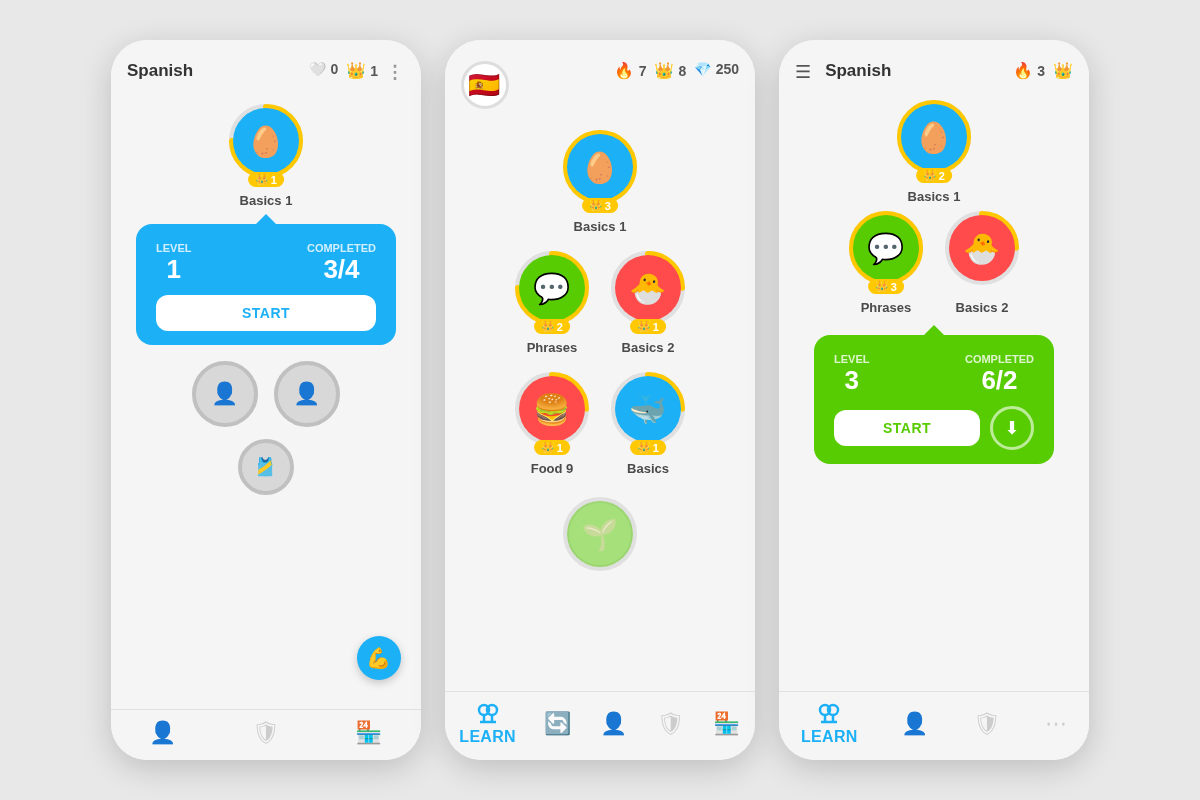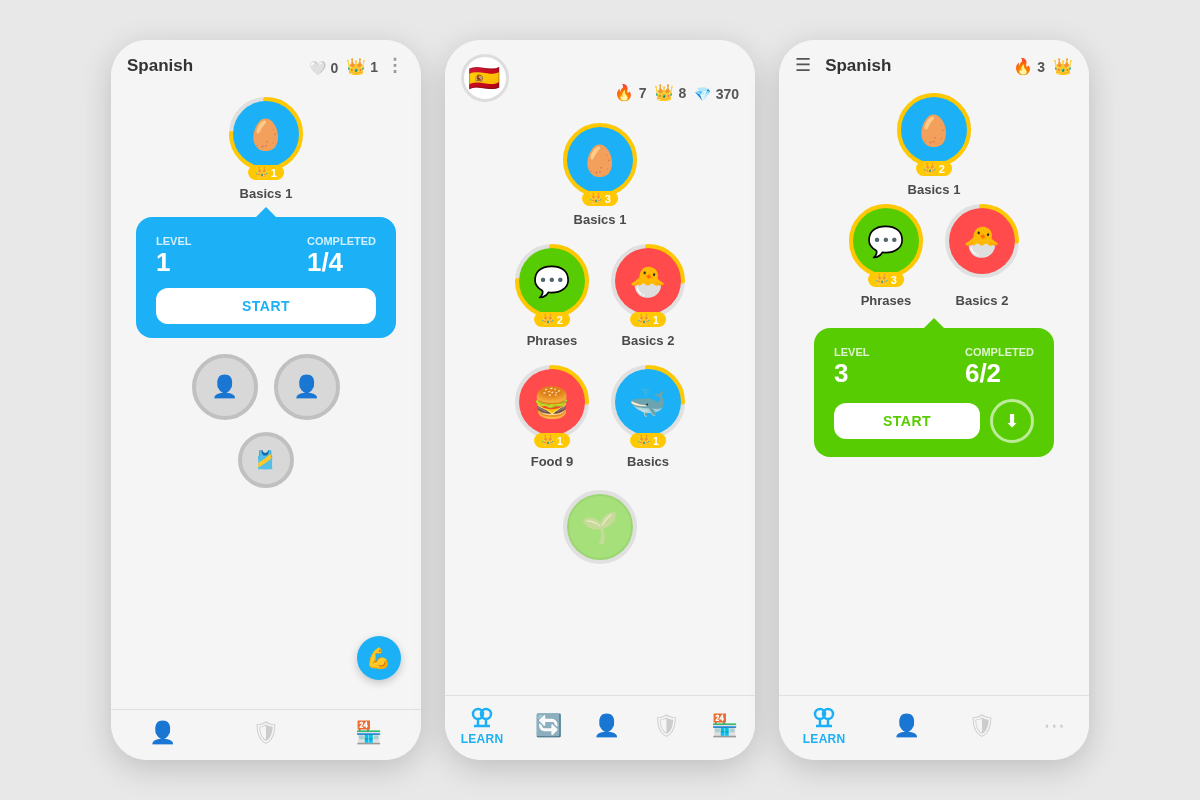--- a/index.html
+++ b/index.html
@@ -23,22 +23,22 @@
       overflow: hidden;
       box-shadow: 0 8px 32px rgba(0,0,0,0.18);
       display: flex;
       flex-direction: column;
       position: relative;
     }
 
     
     .top-bar {
       display: flex;
-      align-items: flex-end;
-      padding: 14px 16px 10px;
+      align-items: flex-start;
+      padding: 21px 16px 10px;
       background: #f5f5f5;
       gap: 8px;
     }
     .top-bar-title {
       font-size: 17px;
       font-weight: 700;
       color: #333;
       flex: 1;
     }
     .top-bar-stat {
@@ -145,20 +145,21 @@
     }
 
     .popup-row {
       display: flex;
       justify-content: space-between;
       margin-bottom: 10px;
     }
     .popup-stat {
       display: flex;
       flex-direction: column;
+      align-items: center;
     }
     .popup-stat-label {
       font-size: 11px;
       font-weight: 600;
       color: rgba(255,255,255,0.8);
       text-transform: uppercase;
     }
     .popup-stat-value {
       font-size: 26px;
       font-weight: 800;
@@ -212,21 +213,21 @@
       flex-direction: column;
       align-items: center;
       gap: 2px;
       cursor: pointer;
     }
     .nav-icon {
       font-size: 22px;
       color: #ccc;
     }
     .nav-label {
-      font-size: 12px;
+      font-size: 16px;
       font-weight: 700;
       color: #ccc;
       text-transform: uppercase;
       letter-spacing: 0.3px;
     }
     .nav-label.active {
       color: #1cb0f6;
     }
 
     
@@ -338,21 +339,21 @@
     </div>
 
     <div class="popup-card blue-card">
       <div class="popup-row">
         <div class="popup-stat">
           <span class="popup-stat-label">Level</span>
           <span class="popup-stat-value">1</span>
         </div>
         <div class="popup-stat">
           <span class="popup-stat-label">Completed</span>
-          <span class="popup-stat-value">1/4</span>
+          <span class="popup-stat-value">3/4</span>
         </div>
       </div>
       <button class="popup-start-btn blue-text">START</button>
     </div>
 
     <div class="ghost-nodes-row" style="margin-top:16px;">
       <div class="ghost-node">👤</div>
       <div class="ghost-node">👤</div>
     </div>
 
@@ -386,21 +387,21 @@
     <div class="top-bar-stat">
       <span class="icon-flame">🔥</span>
       <span>7</span>
     </div>
     <div class="top-bar-stat">
       <span class="icon-crown">👑</span>
       <span>8</span>
     </div>
     <div class="top-bar-stat">
       <span class="icon-gem">💎</span>
-      <span>370</span>
+      <span>250</span>
     </div>
   </div>
 
   <div class="scroll-content">
 
     <div class="lesson-node">
       <div class="ring-container">
         <svg width="76" height="76" viewBox="0 0 76 76">
           <circle cx="38" cy="38" r="34" fill="none" stroke="#e0e0e0" stroke-width="6"></circle>
           <circle cx="38" cy="38" r="34" fill="none" stroke="#ffc800" stroke-width="6" stroke-dasharray="213" stroke-dashoffset="0" stroke-linecap="round" transform="rotate(-90 38 38)"></circle>

